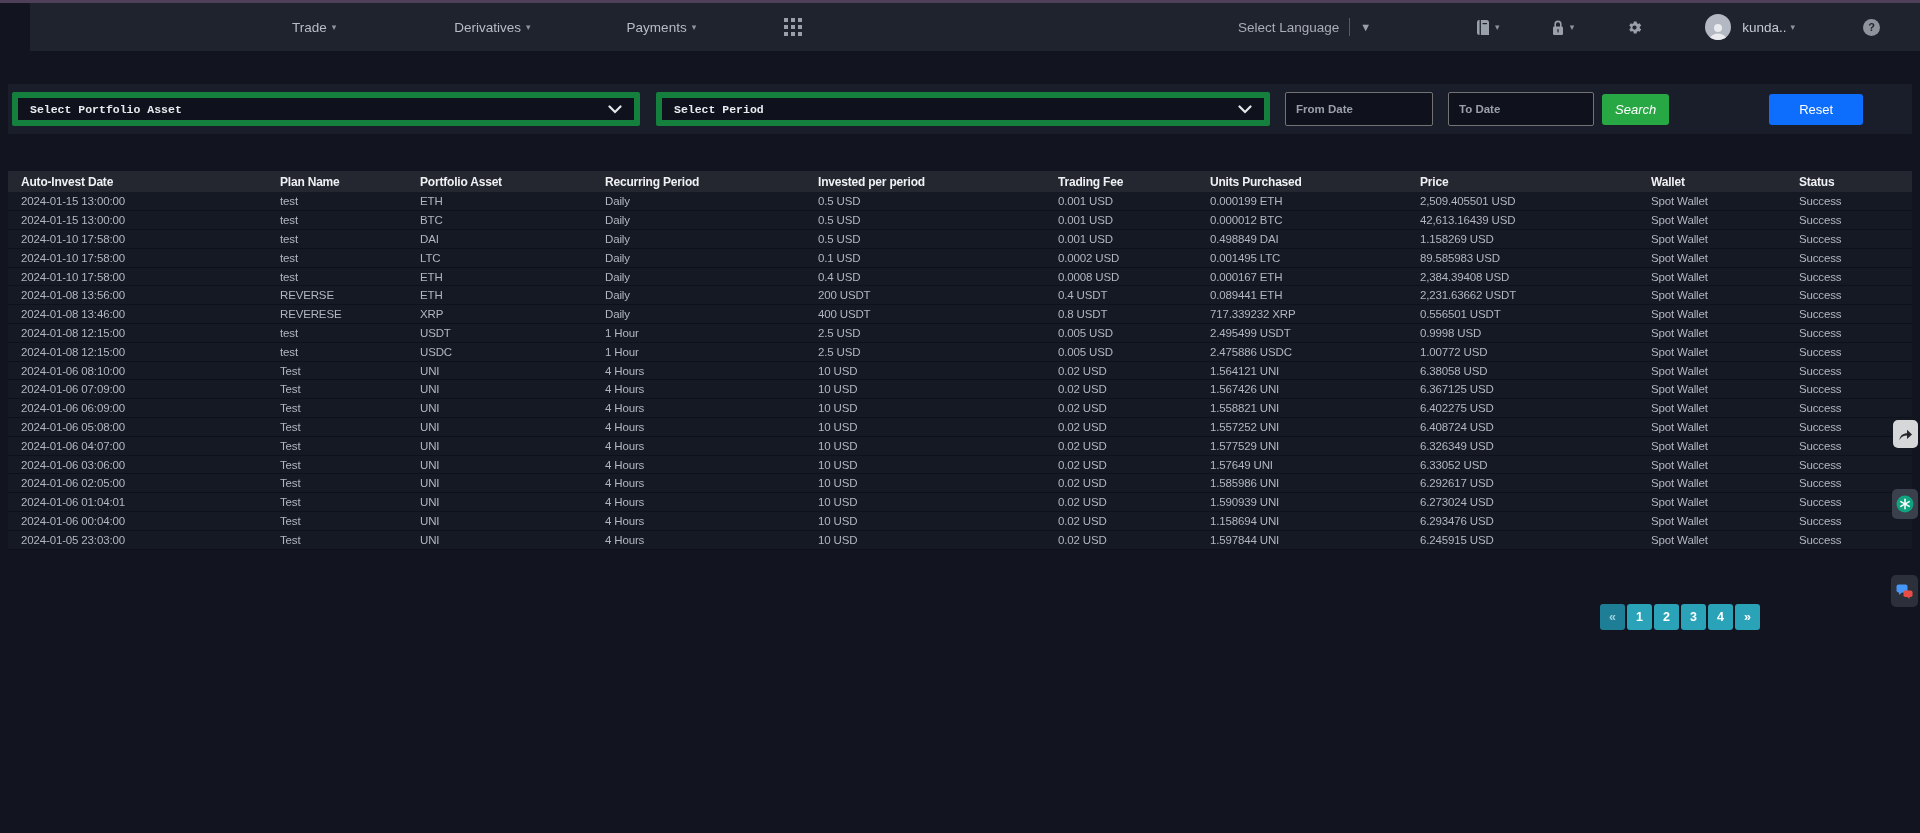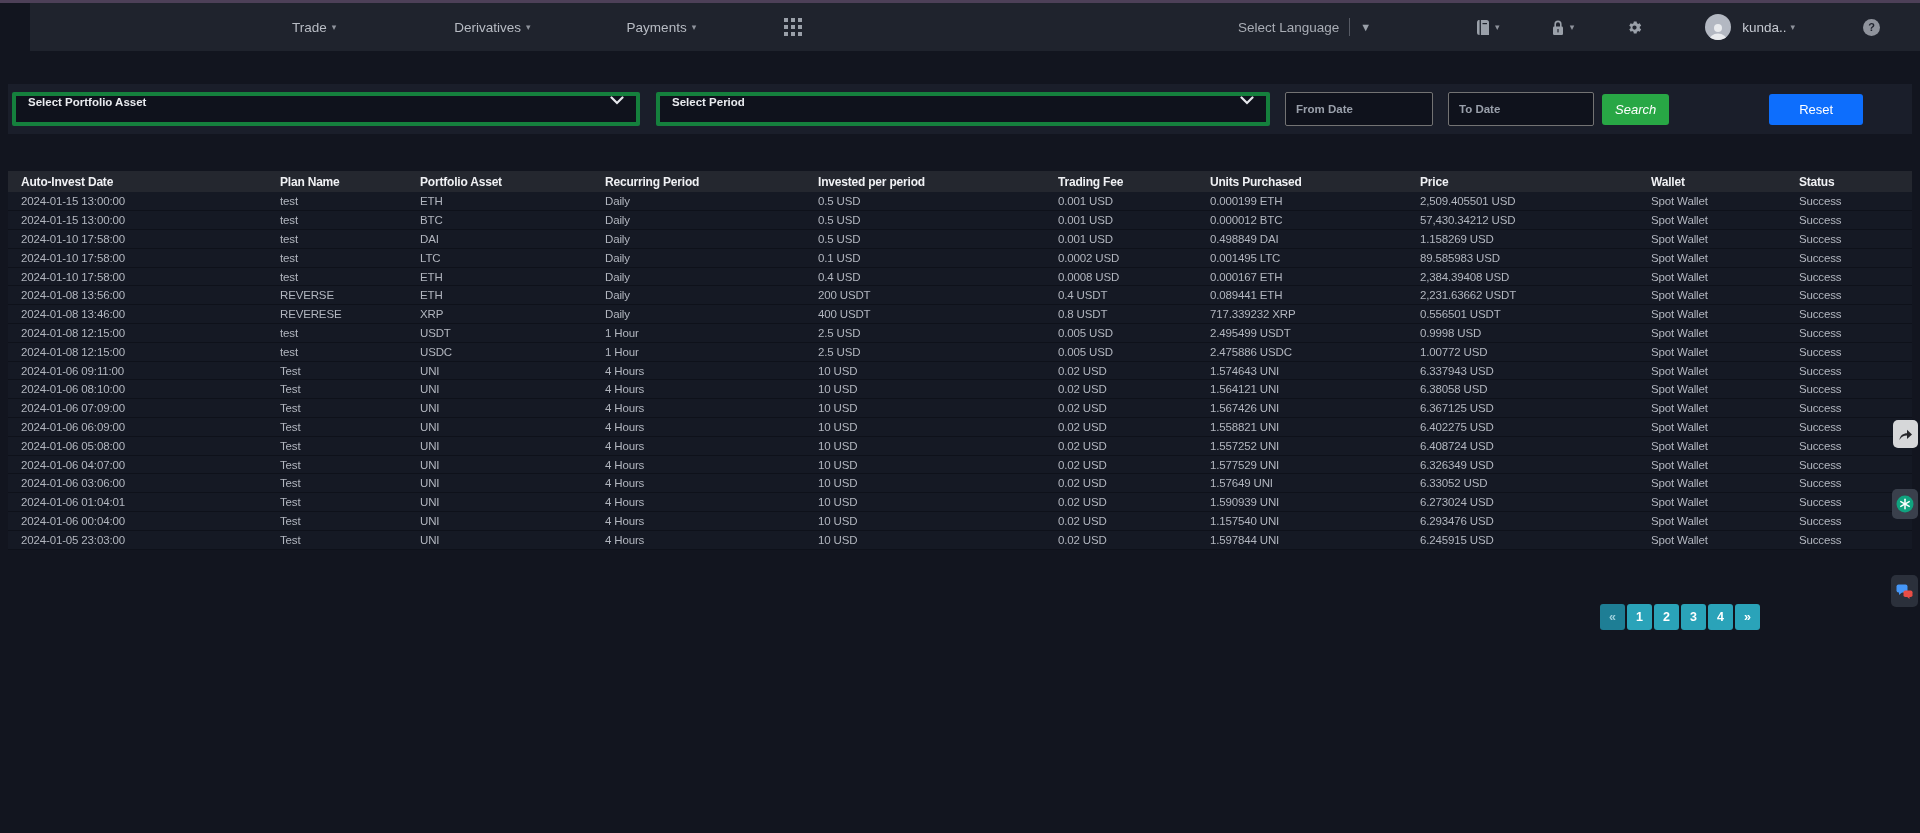--- a/index.html
+++ b/index.html
@@ -46,23 +46,23 @@
     width:17px; height:17px; border-radius:50%; background:#8f939c;
     color:#1f232d; font-size:11px; font-weight:bold;
     display:flex; align-items:center; justify-content:center;
   }
   
   .filter-panel {
     position:absolute; top:84px; left:8px; right:8px; height:50px;
     background:#1a1e2a; display:flex; align-items:center;
   }
   .select-box {
-    height:34px; background:#0f121c; border:4px solid #15803d; border-radius:2px;
-    display:flex; align-items:flex-start; justify-content:space-between;
-    padding:0 12px; cursor:pointer;
+    height:34px; background:#0f121c; border:6px solid #15803d; border-radius:2px;
+    display:flex; align-items:center; justify-content:space-between;
+    padding:0 12px; cursor:pointer;font-family:Liberation Mono, monospace;
   }
   .select-box .label { color:#e9ebef; font-weight:bold; font-size:11.5px; }
   .sb-asset { margin-left:4px; width:628px; }
   .sb-period { margin-left:16px; width:614px; }
   .date-input {
     height:34px; background:#0f121c; border:1px solid #737373; border-radius:2px;
     color:#cfd3db; font-size:11.5px; padding:0 10px; outline:none;
     font-family:"Liberation Sans","DejaVu Sans",sans-serif;
   }
   .date-input::placeholder { color:#9aa0ab; font-weight:600; opacity:1; }
@@ -249,21 +249,21 @@
           <td>Success</td>
         </tr>
         <tr>
           <td>2024-01-15 13:00:00</td>
           <td>test</td>
           <td>BTC</td>
           <td>Daily</td>
           <td>0.5 USD</td>
           <td>0.001 USD</td>
           <td>0.000012 BTC</td>
-          <td>57,430.34212 USD</td>
+          <td>42,613.16439 USD</td>
           <td>Spot Wallet</td>
           <td>Success</td>
         </tr>
         <tr>
           <td>2024-01-10 17:58:00</td>
           <td>test</td>
           <td>DAI</td>
           <td>Daily</td>
           <td>0.5 USD</td>
           <td>0.001 USD</td>
@@ -338,32 +338,20 @@
           <td>USDC</td>
           <td>1 Hour</td>
           <td>2.5 USD</td>
           <td>0.005 USD</td>
           <td>2.475886 USDC</td>
           <td>1.00772 USD</td>
           <td>Spot Wallet</td>
           <td>Success</td>
         </tr>
         <tr>
-          <td>2024-01-06 09:11:00</td>
-          <td>Test</td>
-          <td>UNI</td>
-          <td>4 Hours</td>
-          <td>10 USD</td>
-          <td>0.02 USD</td>
-          <td>1.574643 UNI</td>
-          <td>6.337943 USD</td>
-          <td>Spot Wallet</td>
-          <td>Success</td>
-        </tr>
-        <tr>
           <td>2024-01-06 08:10:00</td>
           <td>Test</td>
           <td>UNI</td>
           <td>4 Hours</td>
           <td>10 USD</td>
           <td>0.02 USD</td>
           <td>1.564121 UNI</td>
           <td>6.38058 USD</td>
           <td>Spot Wallet</td>
           <td>Success</td>
@@ -422,39 +410,51 @@
           <td>UNI</td>
           <td>4 Hours</td>
           <td>10 USD</td>
           <td>0.02 USD</td>
           <td>1.57649 UNI</td>
           <td>6.33052 USD</td>
           <td>Spot Wallet</td>
           <td>Success</td>
         </tr>
         <tr>
+          <td>2024-01-06 02:05:00</td>
+          <td>Test</td>
+          <td>UNI</td>
+          <td>4 Hours</td>
+          <td>10 USD</td>
+          <td>0.02 USD</td>
+          <td>1.585986 UNI</td>
+          <td>6.292617 USD</td>
+          <td>Spot Wallet</td>
+          <td>Success</td>
+        </tr>
+        <tr>
           <td>2024-01-06 01:04:01</td>
           <td>Test</td>
           <td>UNI</td>
           <td>4 Hours</td>
           <td>10 USD</td>
           <td>0.02 USD</td>
           <td>1.590939 UNI</td>
           <td>6.273024 USD</td>
           <td>Spot Wallet</td>
           <td>Success</td>
         </tr>
         <tr>
           <td>2024-01-06 00:04:00</td>
           <td>Test</td>
           <td>UNI</td>
           <td>4 Hours</td>
           <td>10 USD</td>
           <td>0.02 USD</td>
-          <td>1.157540 UNI</td>
+          <td>1.158694 UNI</td>
           <td>6.293476 USD</td>
           <td>Spot Wallet</td>
           <td>Success</td>
         </tr>
         <tr>
           <td>2024-01-05 23:03:00</td>
           <td>Test</td>
           <td>UNI</td>
           <td>4 Hours</td>
           <td>10 USD</td>

